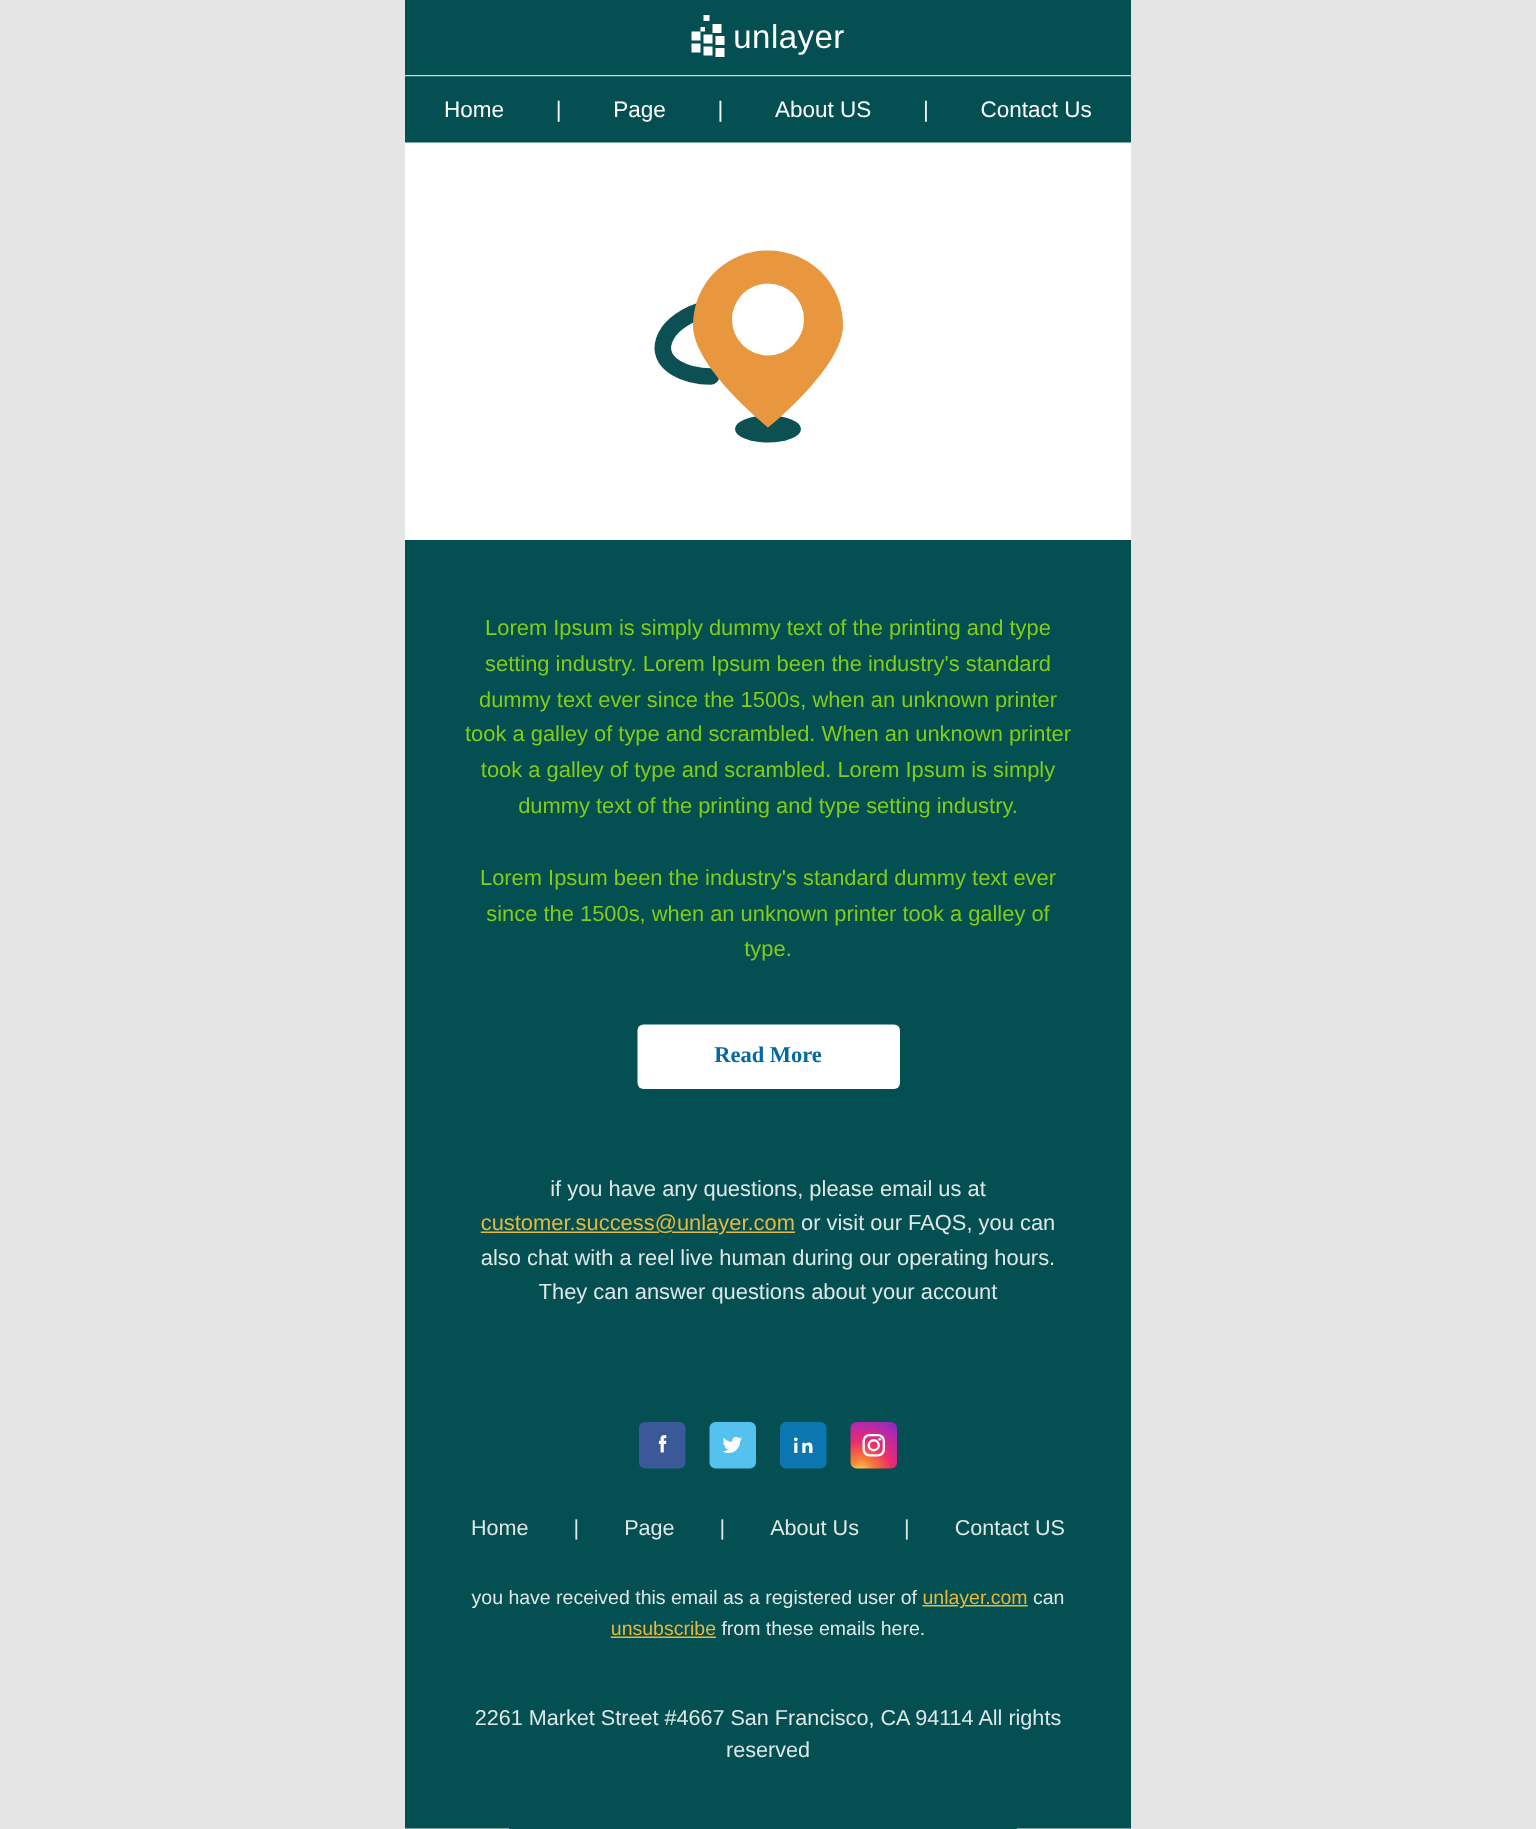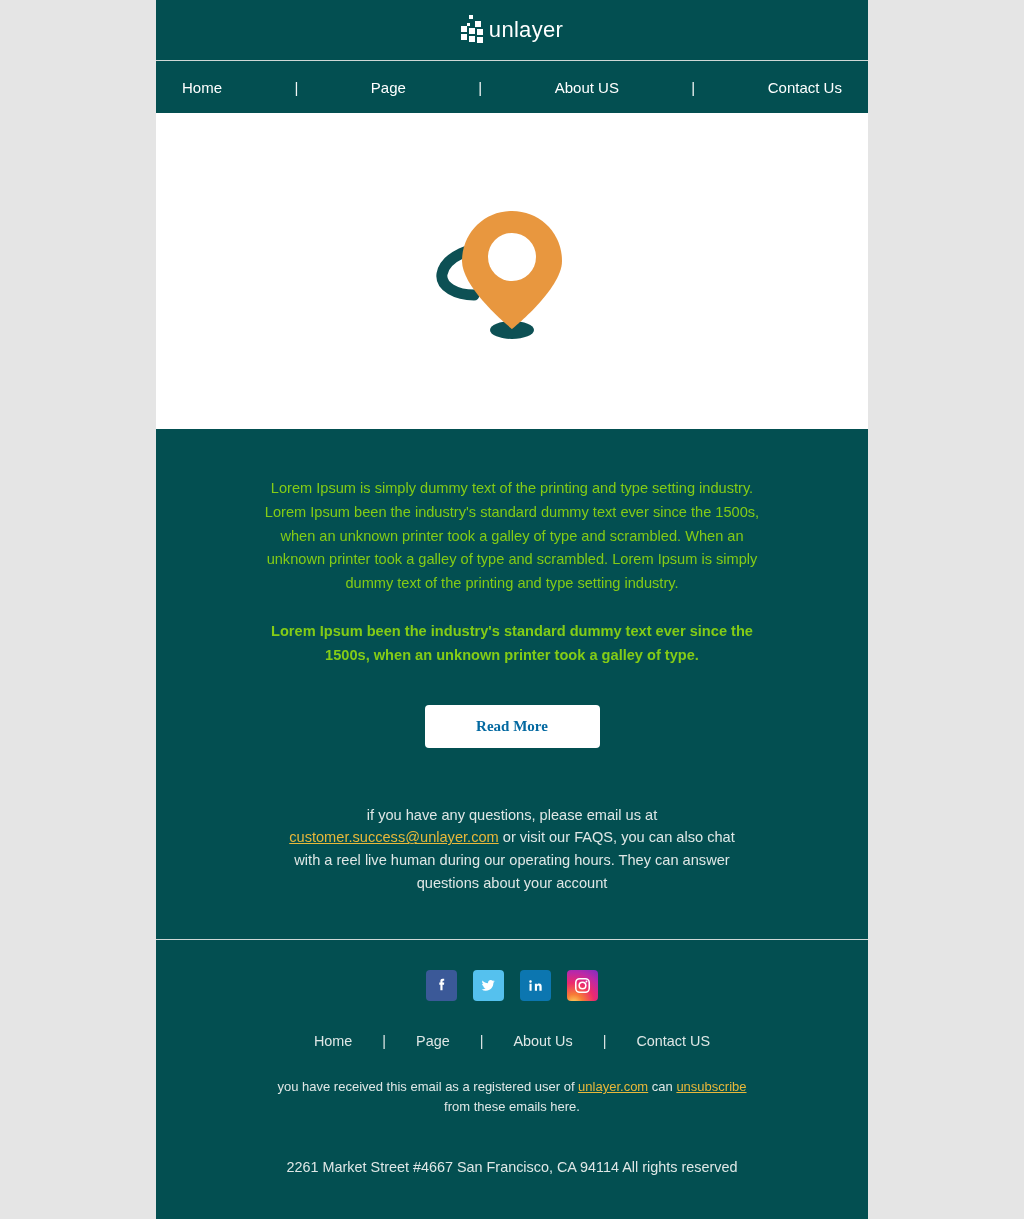--- a/index.html
+++ b/index.html
@@ -15,21 +15,21 @@
 
   .page {
     width: 1024px;
     height: 1219px;
     background: #e5e5e5;
     display: flex;
     justify-content: center;
   }
 
   .email-body {
-    width: 712px;
+    width: 484px;
     background: #034f51;
     display: flex;
     flex-direction: column;
   }
 
   
   .header {
     background: #034f51;
     height: 65px;
     display: flex;
@@ -119,21 +119,21 @@
     letter-spacing: -0.2px;
     margin-bottom: 22px;
   }
   .para {
     color: #84cc16;
     font-size: 14.6px;
     line-height: 1.63;
     margin: 0 auto;
     max-width: 508px;
   }
-  .para + .para { margin-top: 24px; font-weight: bold; }
+  .para + .para { margin-top: 24px; }
 
   .btn-wrap {
     margin-top: 37px;
     display: flex;
     justify-content: center;
   }
   .btn-read-more {
     background: #ffffff;
     color: #0369a1;
     font-size: 15px;

